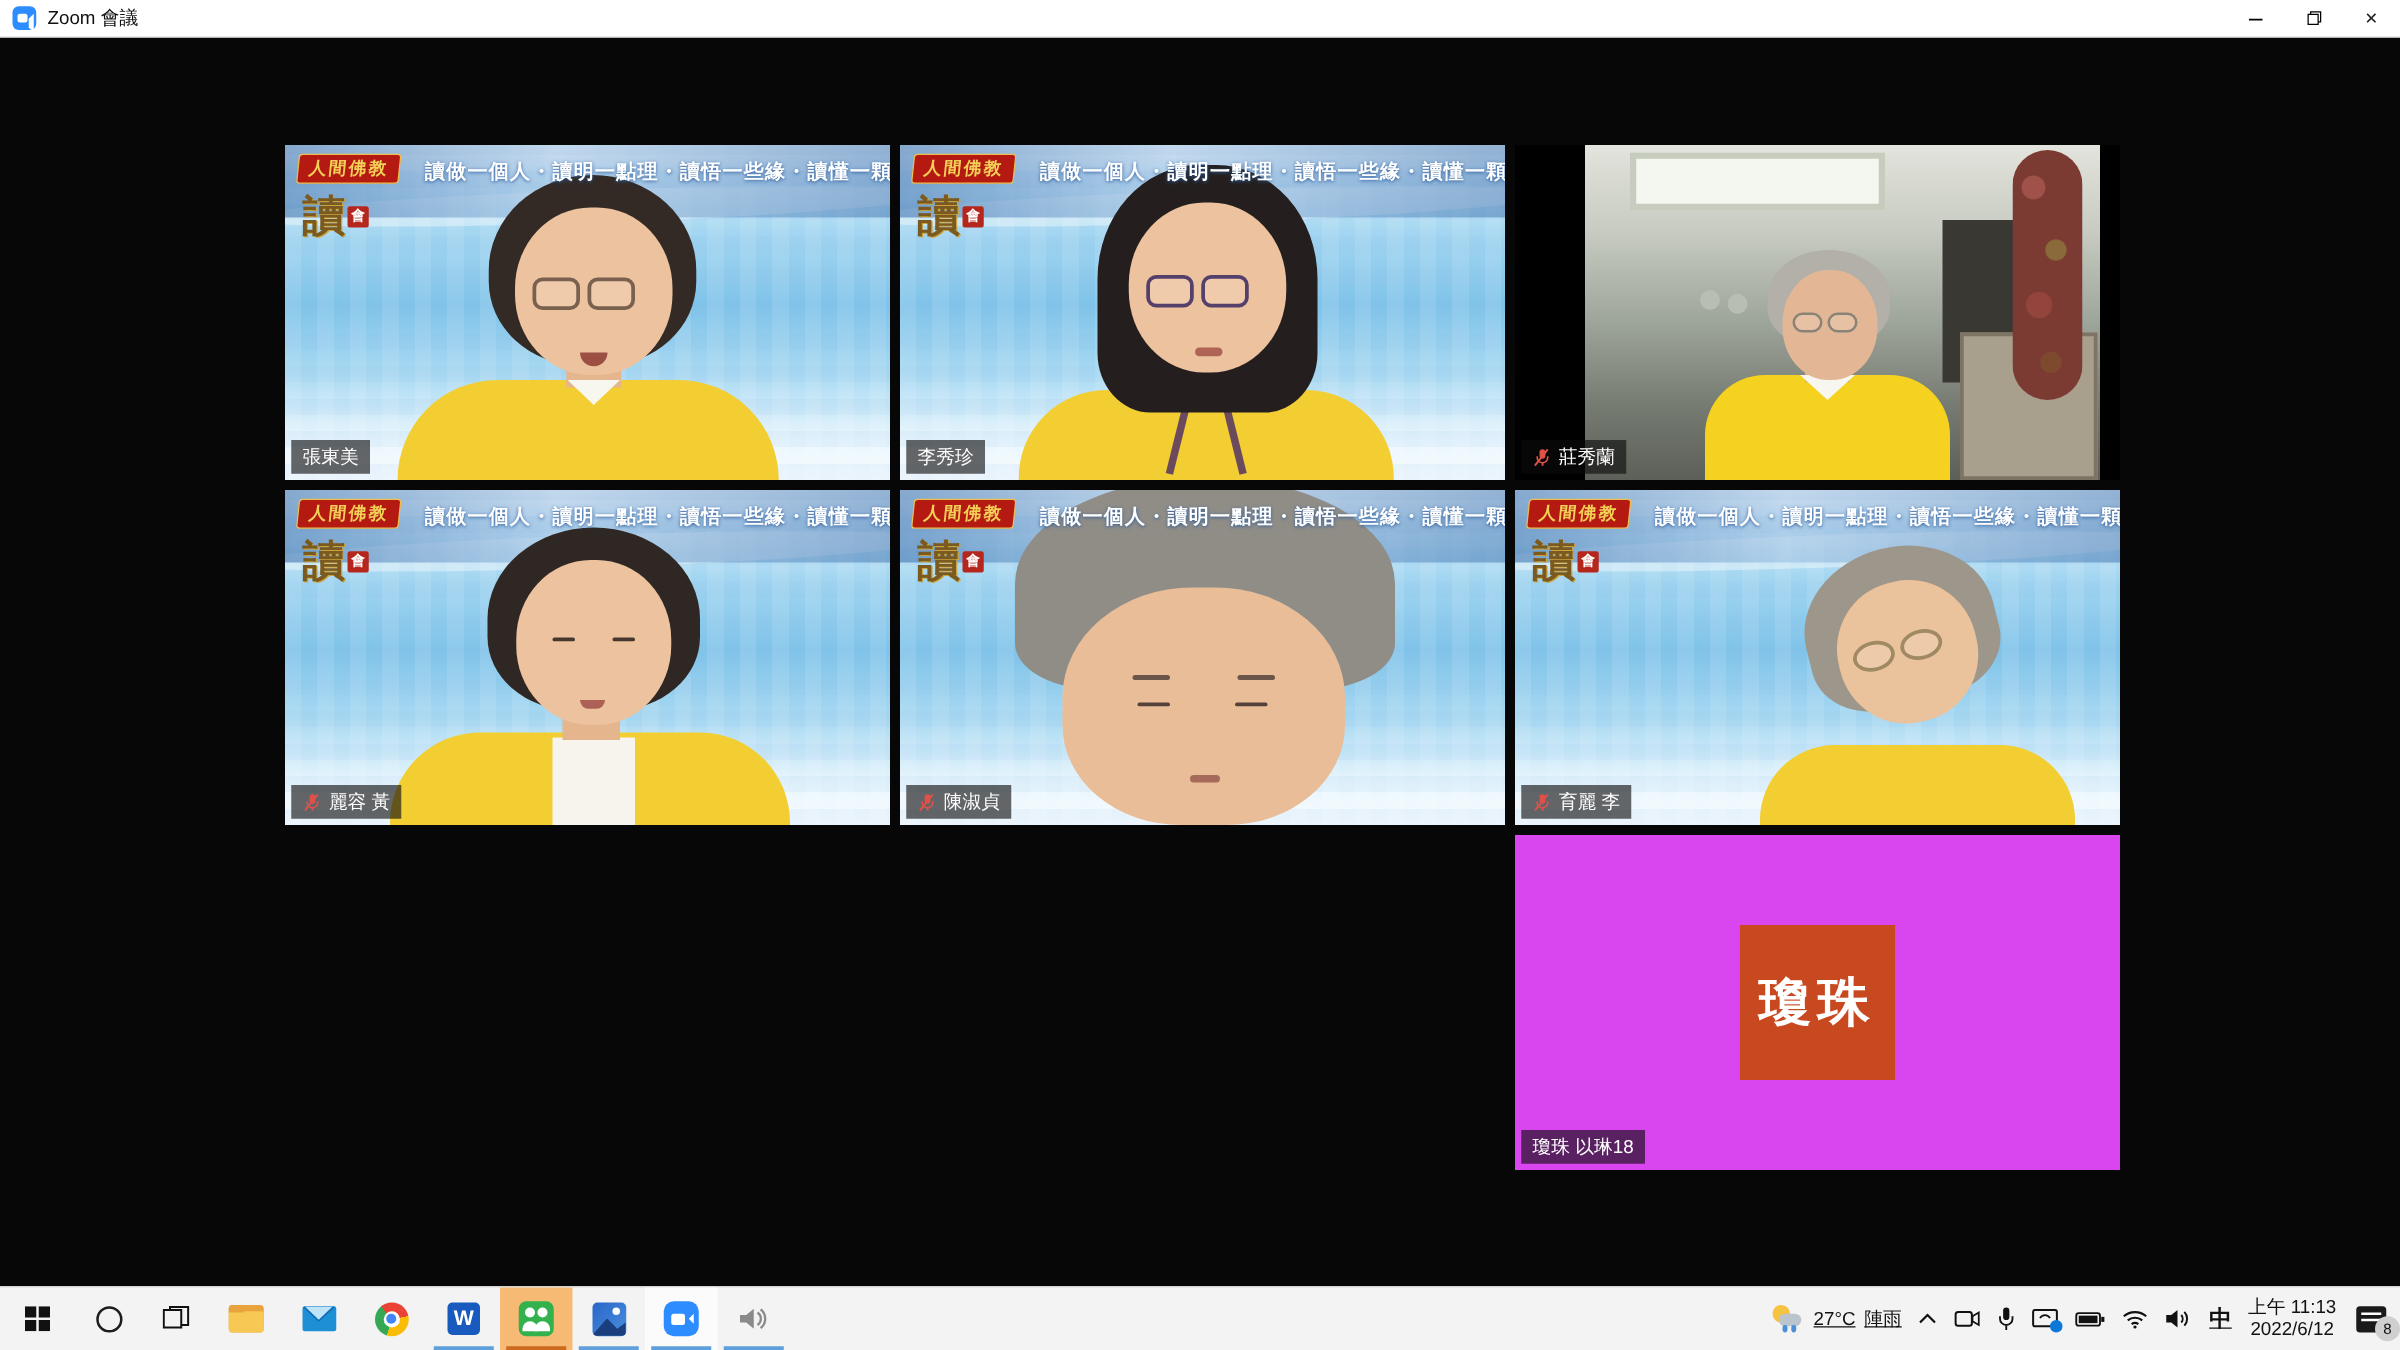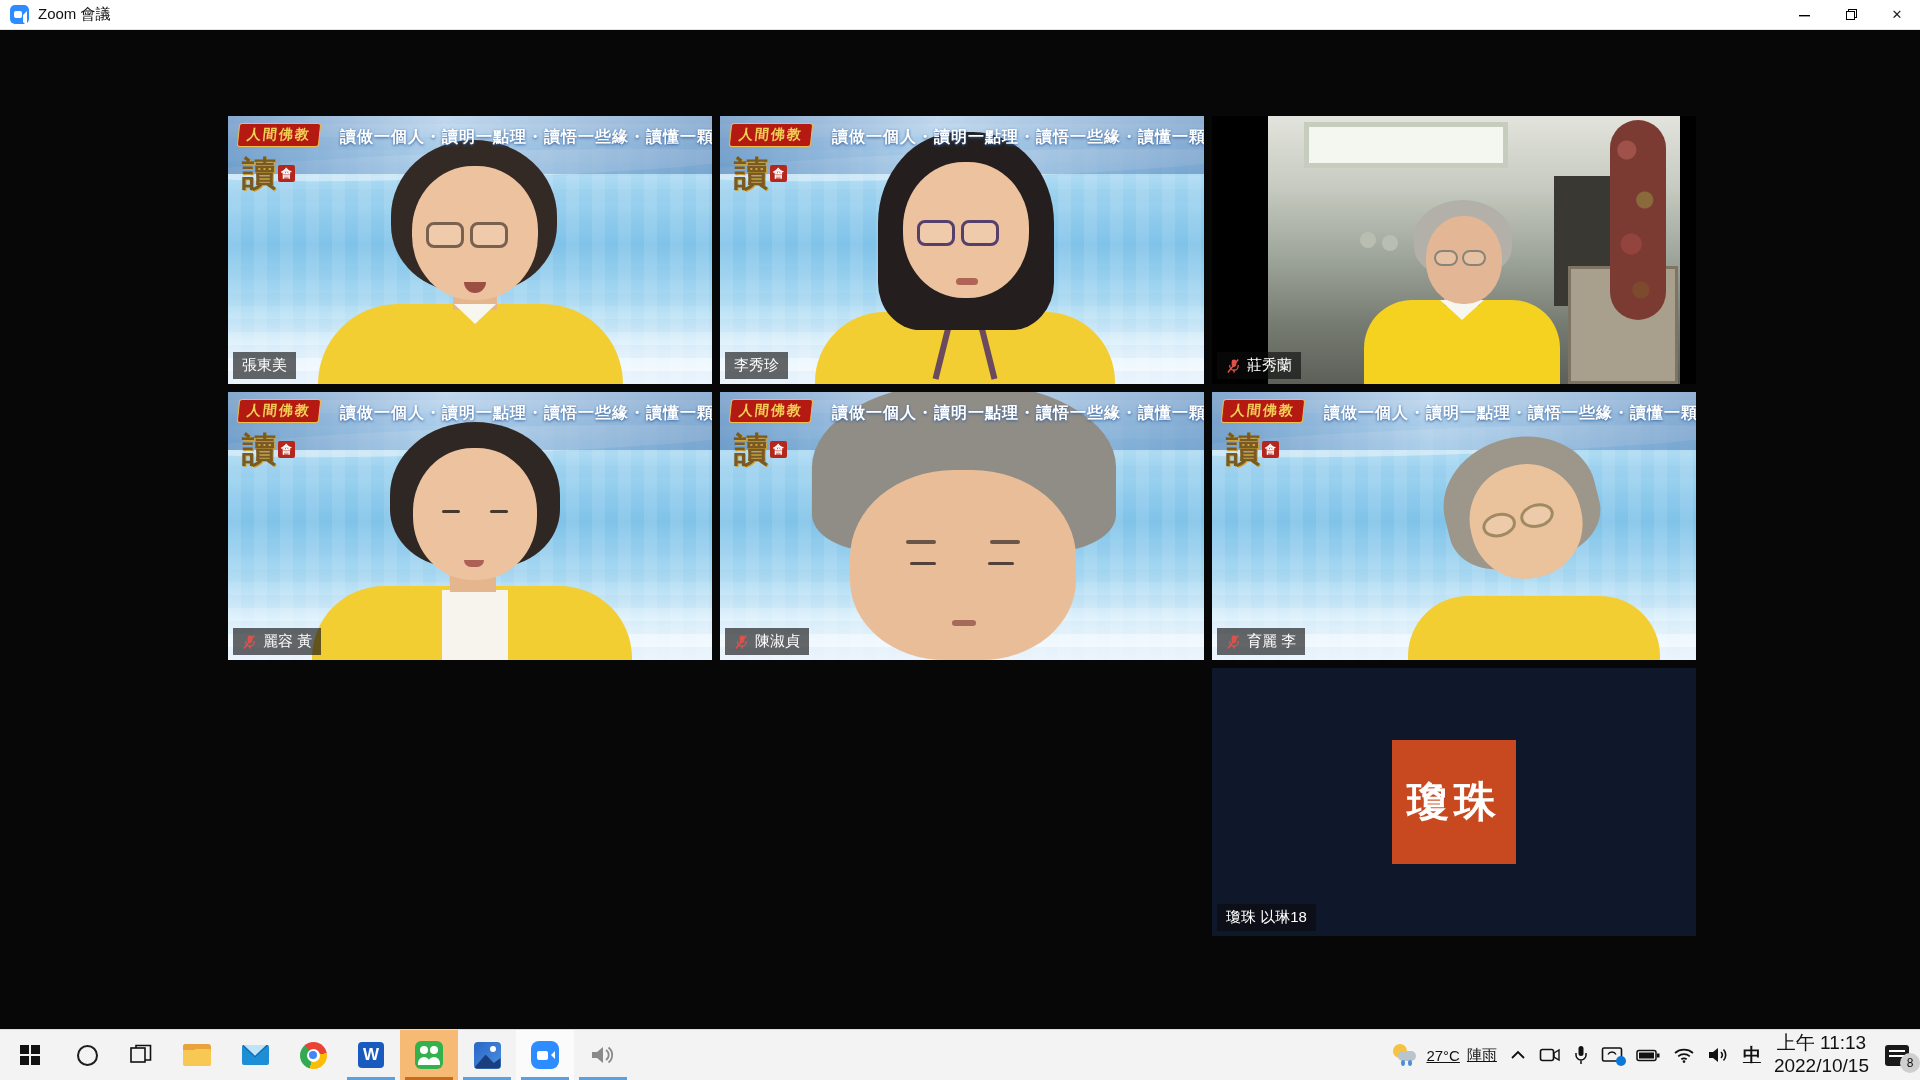--- a/index.html
+++ b/index.html
@@ -54,21 +54,21 @@
   .tb-btn{display:flex;align-items:center;justify-content:center;position:relative;}
   .tb-app{width:58px;}
   .run::after{content:"";position:absolute;left:5px;right:5px;bottom:0;height:3px;background:#5f9fdc;}
   .tb-app.activeapp{background:#f7ba74;}
   .tb-app.activeapp::after{background:#c96a1d;}
   .searchbox{width:432px;background:#fff;border:1px solid #9a9a9a;display:flex;align-items:center;position:relative;overflow:hidden;}
   .searchbox input{border:none;outline:none;font-size:17px;color:#222;flex:1;min-width:0;
                    font-family:"Liberation Sans","DejaVu Sans",sans-serif;background:transparent;}
   .tray{margin-left:auto;display:flex;align-items:center;gap:13px;padding-right:8px;color:#111;font-size:15px;}
   .tray .ticon{display:flex;align-items:center;justify-content:center;text-decoration:underline;}
-  .clock{text-align:center;font-size:19px;line-height:1.2;}
+  .clock{text-align:center;font-size:15px;line-height:1.2;}
   .notif{position:relative;width:30px;height:30px;display:flex;align-items:center;justify-content:center;}
   .notif .bubble{width:24px;height:21px;background:#1a1a1a;border-radius:3px;position:relative;}
   .notif .bubble::before{content:"";position:absolute;left:4px;top:5px;width:16px;height:2px;background:#fff;box-shadow:0 5px 0 #fff;}
   .notif .badge{position:absolute;right:-8px;bottom:-3px;width:20px;height:20px;border-radius:50%;
                 background:#cfcfcf;color:#111;font-size:12px;display:flex;align-items:center;justify-content:center;}
 </style>
 </head>
 <body>
 
 <div class="titlebar">
@@ -256,21 +256,21 @@
           <path d="M4 7v1a4.5 4.5 0 0 0 9 0V7" stroke="#e0514a" fill="none" stroke-width="1.4"></path>
           <rect x="7.8" y="12" width="1.6" height="3" fill="#e0514a"></rect>
           <line x1="2" y1="15" x2="13" y2="1" stroke="#e0514a" stroke-width="1.6"></line>
         </svg>
       <span>育麗 李</span>
     </div>
   </div>
 
 
 
-  <div class="tile" style="left:1212px;top:638px;background:#0f172a;">
+  <div class="tile" style="left:1212px;top:638px;background:#d946ef;">
     <div class="shape" style="left:180px;top:72px;width:124px;height:124px;background:#c8491f;display:flex;align-items:center;justify-content:center;">
       <span style="color:#fff;font-size:42px;font-weight:bold;letter-spacing:5px;">瓊珠</span>
     </div>
     <div class="nlabel">
 
       <span>瓊珠 以琳18</span>
     </div>
   </div>
 
 </div>
@@ -406,20 +406,20 @@
     </div>
     <div class="ticon">
       <svg width="22" height="16">
           <polygon points="1,5 5,5 10,1 10,15 5,11 1,11" fill="#111"></polygon>
           <path d="M13 5 a4.5 4.5 0 0 1 0 6 M15.5 2.5 a8 8 0 0 1 0 11" fill="none" stroke="#111" stroke-width="1.6"></path>
         </svg>
     </div>
     <div class="ticon" style="font-size:18px;font-weight:bold;">中</div>
     <div class="clock">
       <div>上午 11:13</div>
-      <div>2022/10/15</div>
+      <div>2022/6/12</div>
     </div>
     <div class="notif">
       <div class="bubble"></div>
       <div class="badge">8</div>
     </div>
   </div>
 </div>
 
 </body></html>

